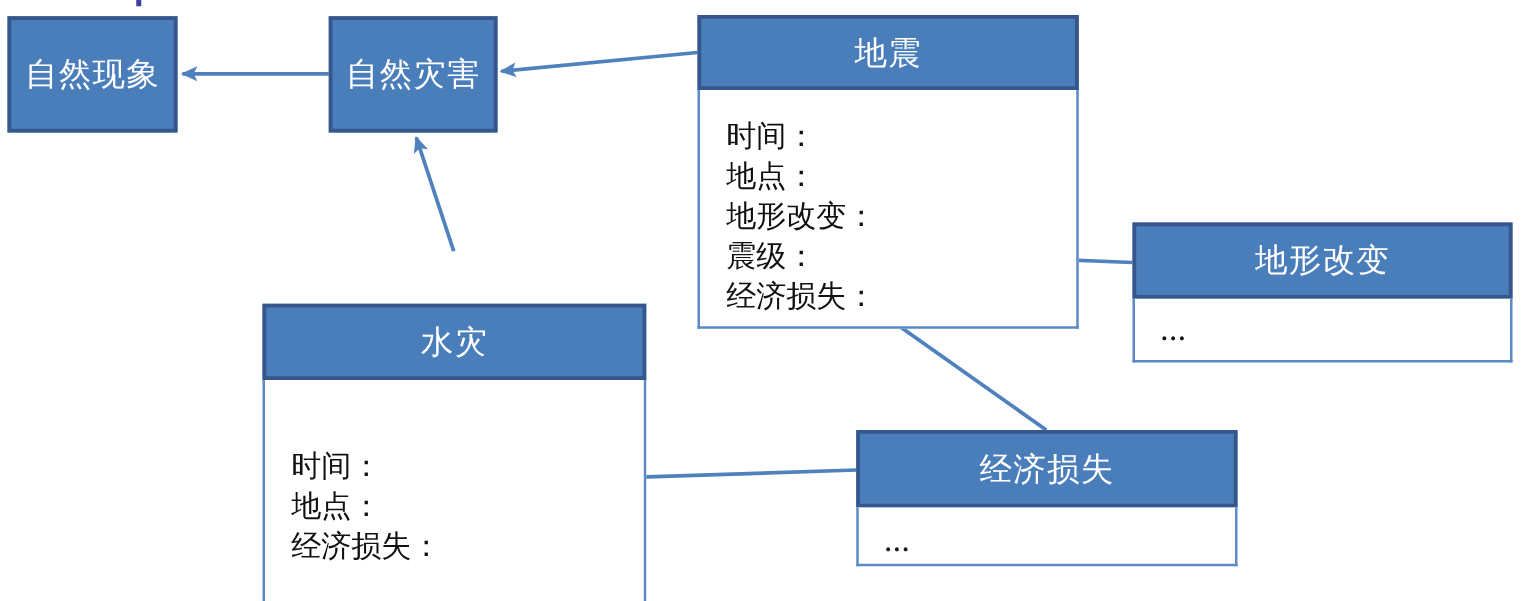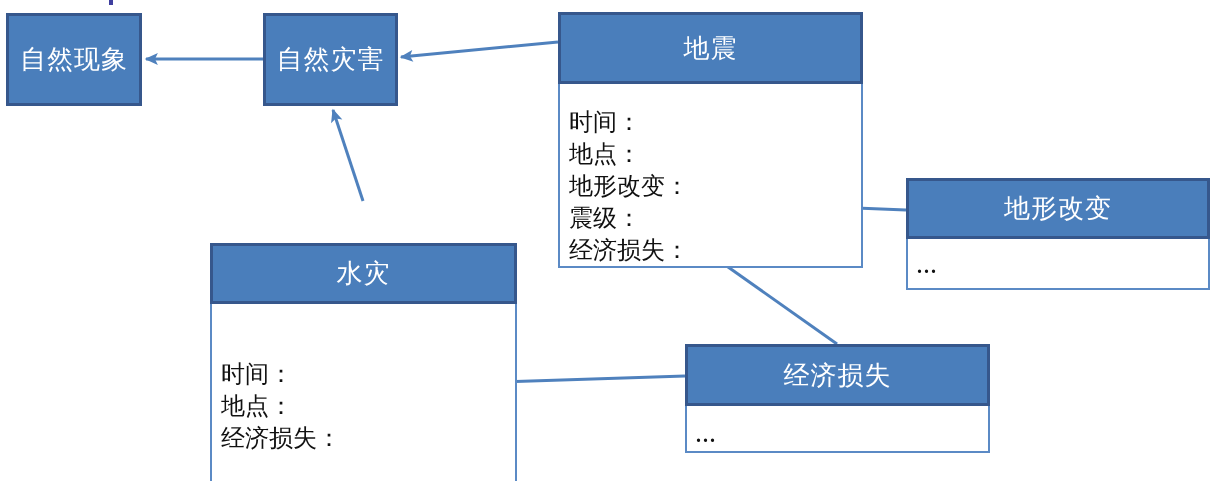--- a/index.html
+++ b/index.html
@@ -36,29 +36,29 @@
     display:flex;align-items:center;justify-content:center;
     color:var(--title-text);font-size:26px;letter-spacing:1px;
   }
   .frame-body{
     box-sizing:border-box;flex:1 1 auto;
     background:#ffffff;
     border:2px solid var(--body-border);
     border-top:none;
     color:var(--body-text);
     font-size:24px;line-height:32px;
-    padding-left:9px;padding-right:6px;
+    padding-left:21px;padding-right:6px;
   }
   .field{white-space:nowrap;}
   .dots{font-size:20px;font-weight:bold;letter-spacing:2px;line-height:22px;}
   
   .n-phenomenon{left:6px;top:13px;width:136px;height:93px;}
   .n-disaster{left:263px;top:13px;width:135px;height:93px;}
   .n-earthquake{left:558px;top:12px;width:305px;height:251px;}
-  .n-earthquake .frame-header{height:72px;}
+  .n-earthquake .frame-header{height:60px;}
   .n-earthquake .frame-body{padding-top:22px;}
   .n-terrain{left:906px;top:178px;width:304px;height:112px;}
   .n-terrain .frame-header{height:61px;}
   .n-terrain .frame-body{padding-top:16px;}
   .n-flood{left:210px;top:201px;width:307px;height:253px;margin-top:42px;}
   .n-flood .frame-header{height:61px;}
   .n-flood .frame-body{padding-top:54px;}
   .n-econ{left:685px;top:344px;width:305px;height:109px;}
   .n-econ .frame-header{height:62px;text-align:right;}
   .n-econ .frame-body{padding-top:18px;}

